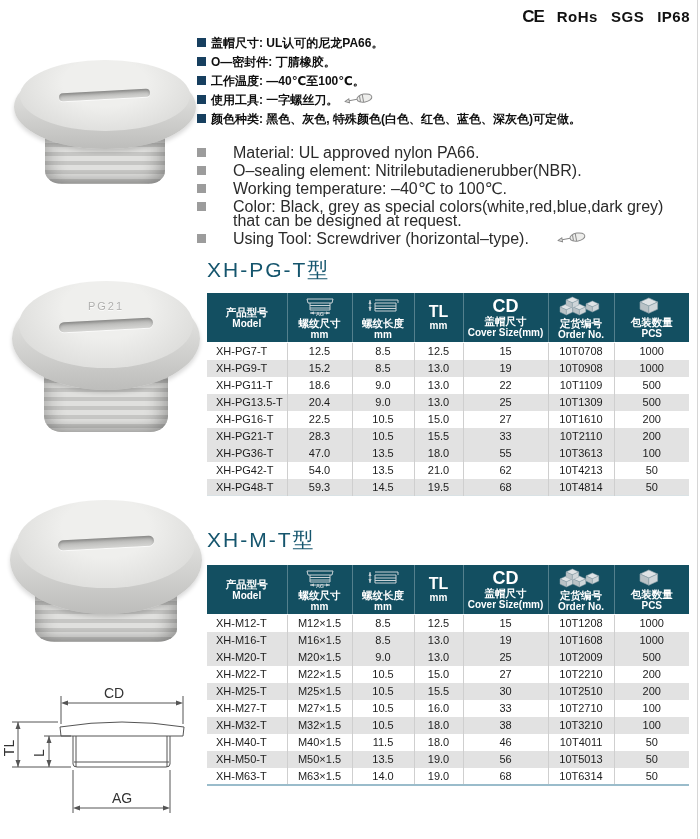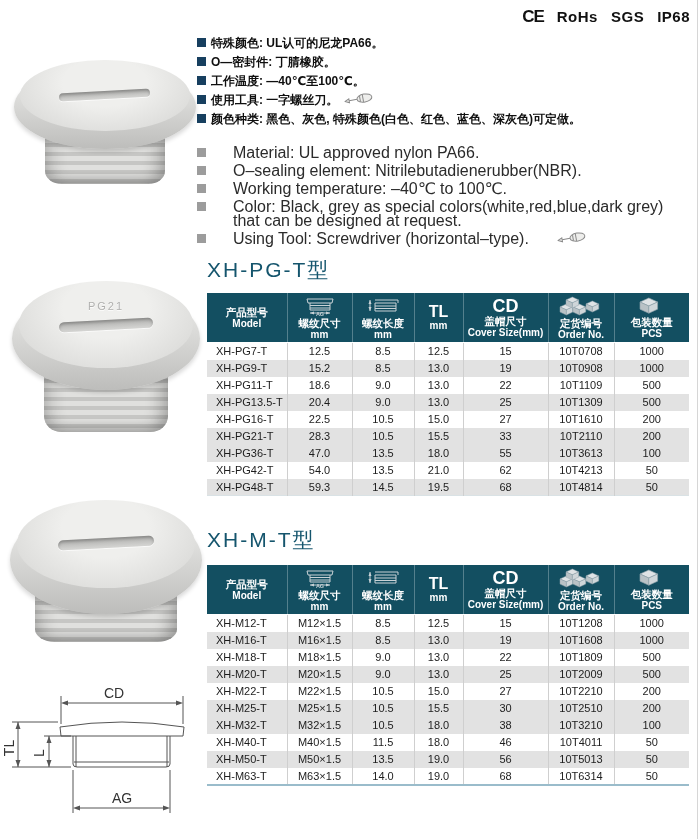--- a/index.html
+++ b/index.html
@@ -107,21 +107,21 @@
 <div class="certs">
   <span class="cert ce">CE</span>
   <span class="cert">RoHs</span>
   <span class="cert">SGS</span>
   <span class="cert">IP68</span>
 </div>
 
 <div class="bullets cn">
     <div class="bullet">
       <span class="sq"></span>
-      <span>特殊颜色: UL认可的尼龙PA66。</span>
+      <span>盖帽尺寸: UL认可的尼龙PA66。</span>
     </div>
     <div class="bullet">
       <span class="sq"></span>
       <span>O—密封件: 丁腈橡胶。</span>
     </div>
     <div class="bullet">
       <span class="sq"></span>
       <span>工作温度: —40℃至100℃。</span>
     </div>
     <div class="bullet">
@@ -488,29 +488,20 @@
         </tr>
         <tr class="alt">
           <td>XH-M16-T</td>
           <td>M16×1.5</td>
           <td>8.5</td>
           <td>13.0</td>
           <td>19</td>
           <td>10T1608</td>
           <td>1000</td>
         </tr>
-        <tr>
-          <td>XH-M18-T</td>
-          <td>M18×1.5</td>
-          <td>9.0</td>
-          <td>13.0</td>
-          <td>22</td>
-          <td>10T1809</td>
-          <td>500</td>
-        </tr>
         <tr class="alt">
           <td>XH-M20-T</td>
           <td>M20×1.5</td>
           <td>9.0</td>
           <td>13.0</td>
           <td>25</td>
           <td>10T2009</td>
           <td>500</td>
         </tr>
         <tr>
@@ -523,20 +514,29 @@
           <td>200</td>
         </tr>
         <tr class="alt">
           <td>XH-M25-T</td>
           <td>M25×1.5</td>
           <td>10.5</td>
           <td>15.5</td>
           <td>30</td>
           <td>10T2510</td>
           <td>200</td>
+        </tr>
+        <tr>
+          <td>XH-M27-T</td>
+          <td>M27×1.5</td>
+          <td>10.5</td>
+          <td>16.0</td>
+          <td>33</td>
+          <td>10T2710</td>
+          <td>100</td>
         </tr>
         <tr class="alt">
           <td>XH-M32-T</td>
           <td>M32×1.5</td>
           <td>10.5</td>
           <td>18.0</td>
           <td>38</td>
           <td>10T3210</td>
           <td>100</td>
         </tr>

